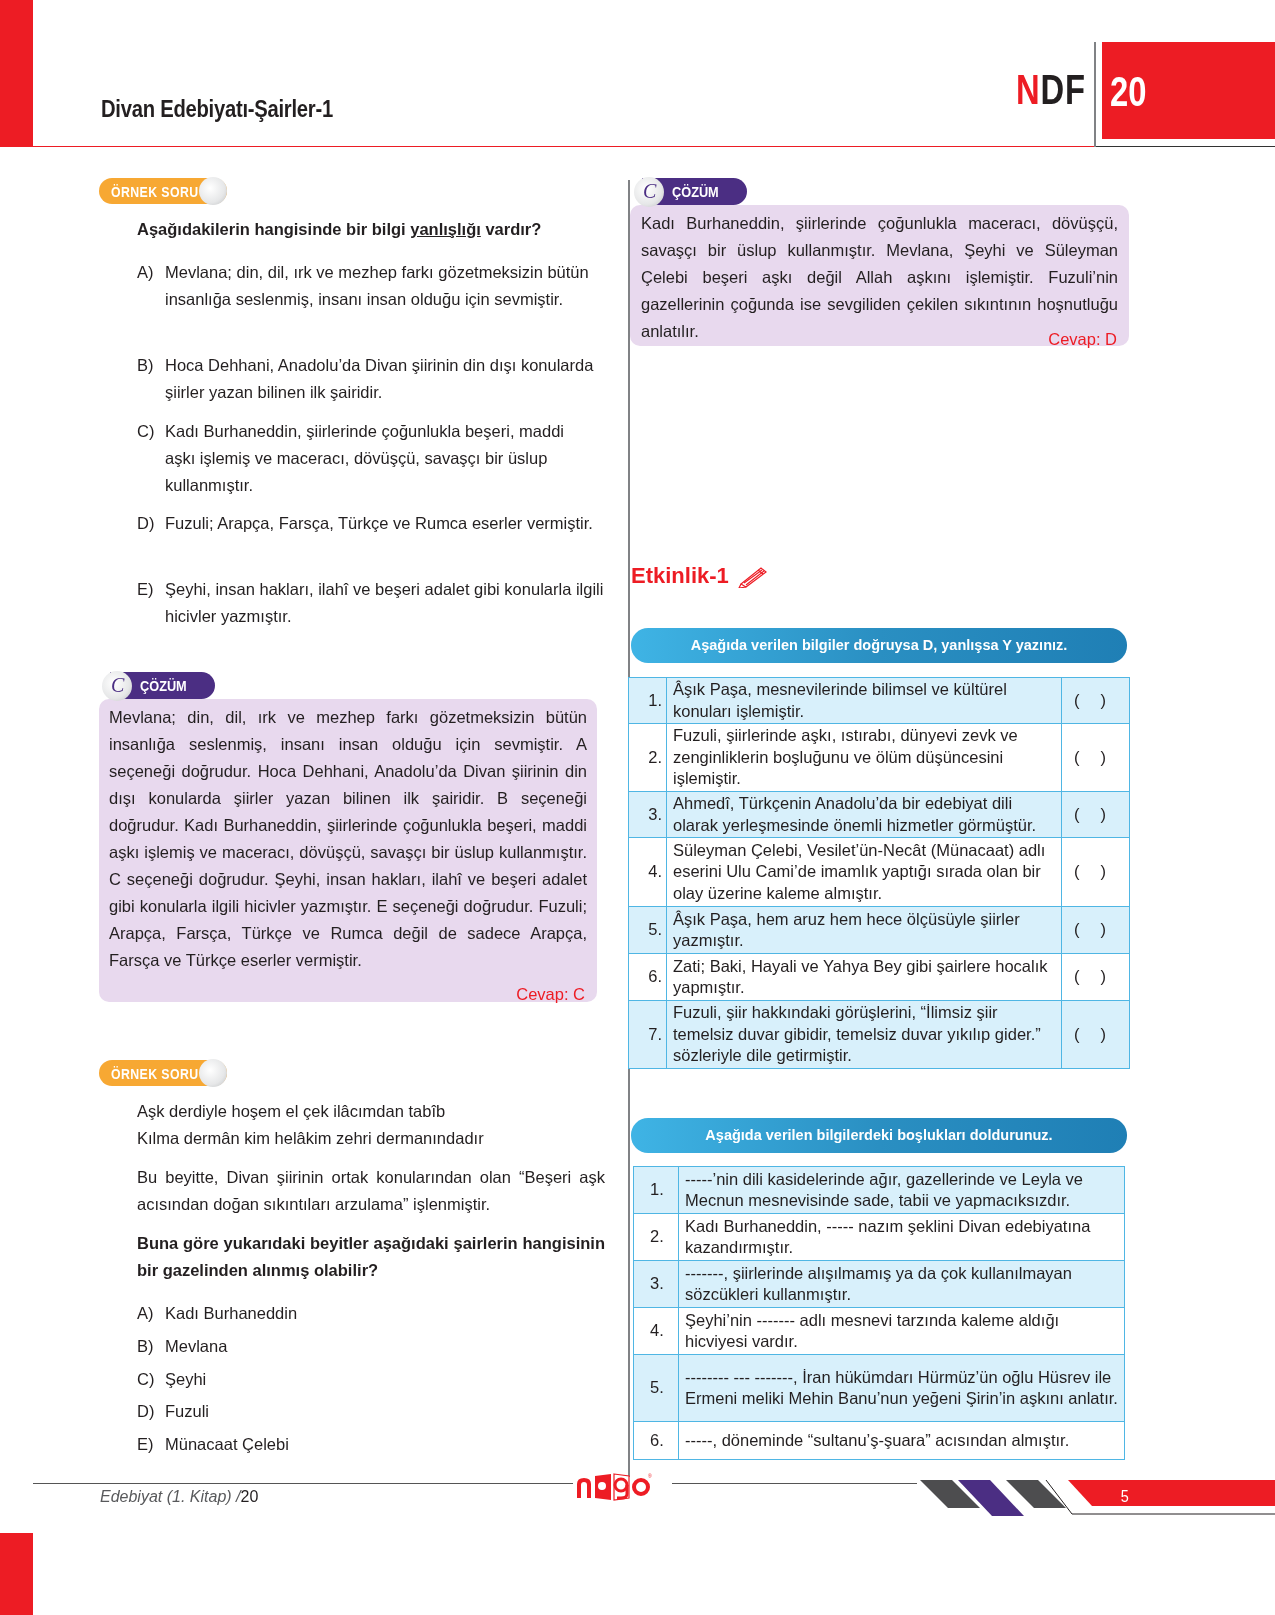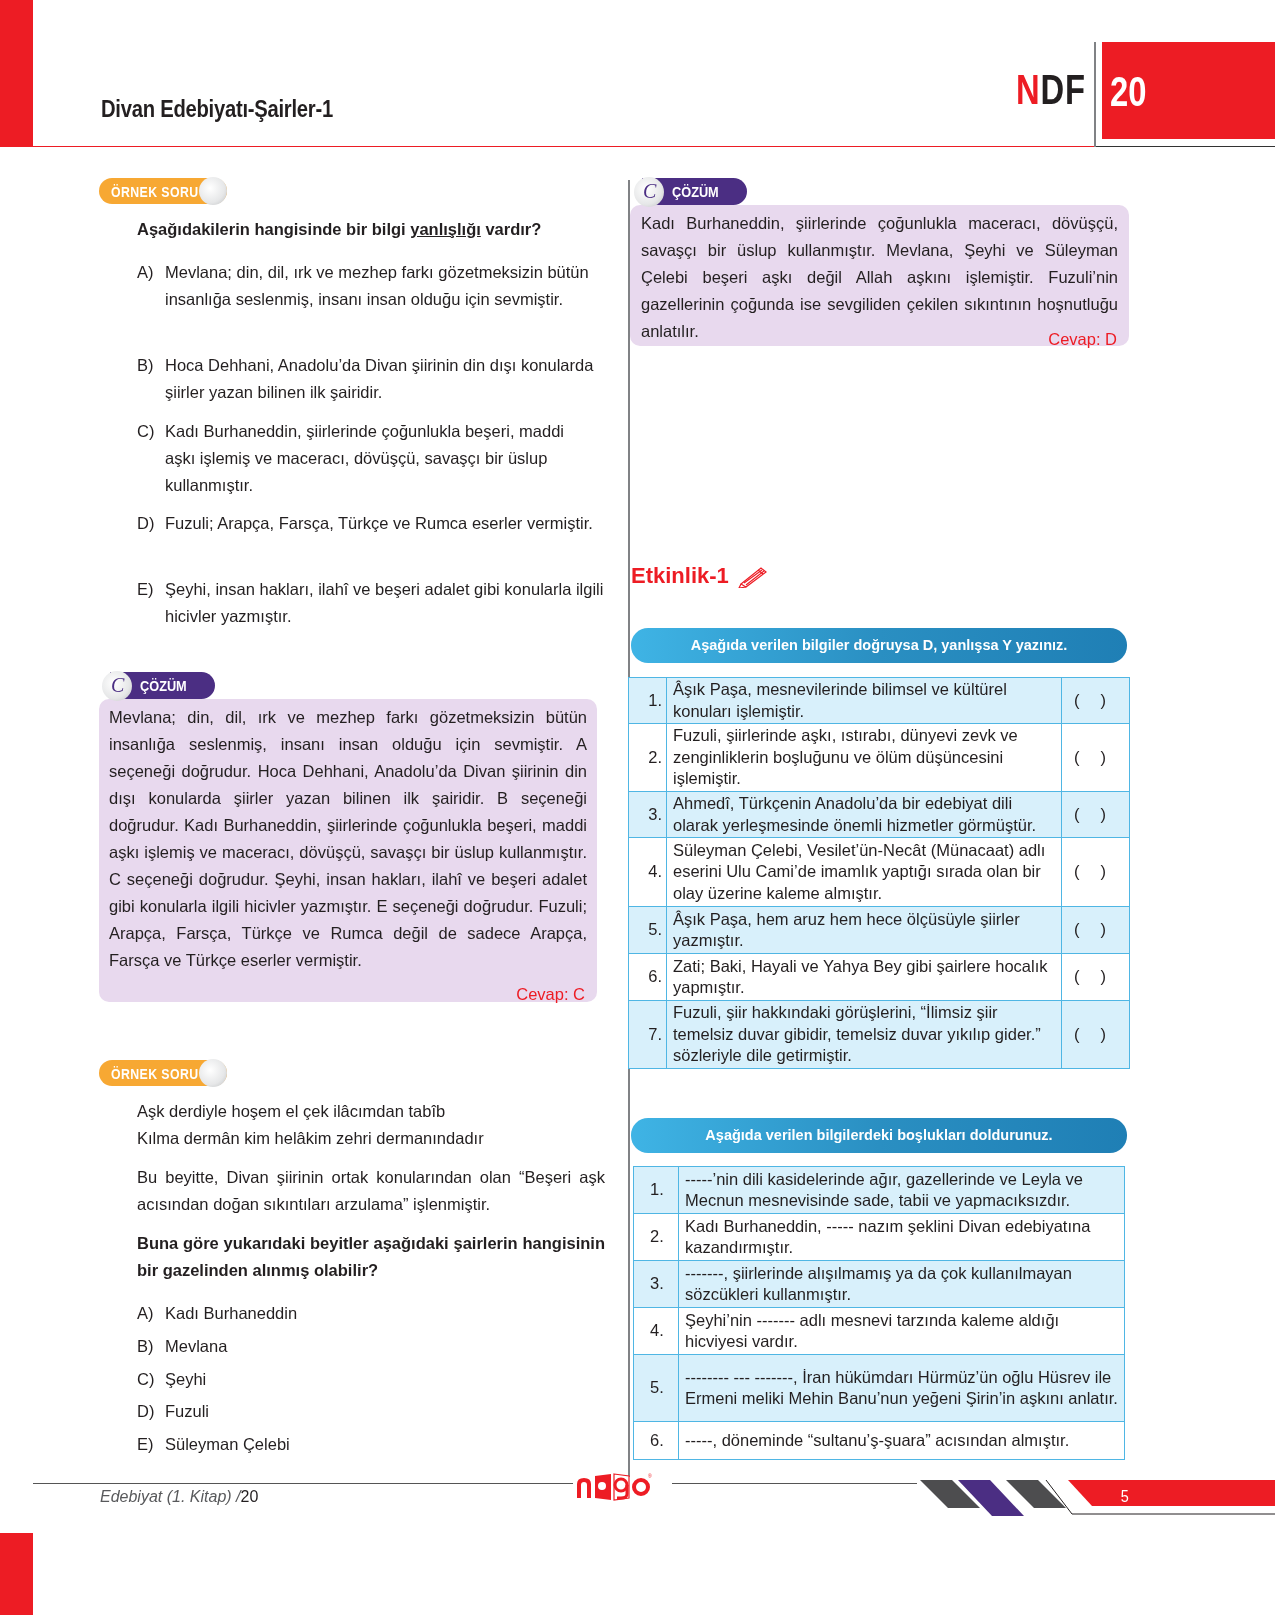--- a/index.html
+++ b/index.html
@@ -138,21 +138,21 @@
 <div class="opt" style="left:137px; top:1366px; width:460px;">
   <span class="letter">C)</span>
   <span class="txt">Şeyhi</span>
 </div>
 <div class="opt" style="left:137px; top:1398px; width:460px;">
   <span class="letter">D)</span>
   <span class="txt">Fuzuli</span>
 </div>
 <div class="opt" style="left:137px; top:1431px; width:460px;">
   <span class="letter">E)</span>
-  <span class="txt">Süleyman Çelebi</span>
+  <span class="txt">Münacaat Çelebi</span>
 </div>
 
 <div class="sol-box" style="left:630px; top:205px; width:499px; height:141px; padding:5px 11px 0 11px;">
   <div style="text-align: justify;">Kadı Burhaneddin, şiirlerinde çoğunlukla maceracı, dövüşçü, savaşçı bir üslup kullanmıştır. Mevlana, Şeyhi ve Süleyman Çelebi beşeri aşkı değil Allah aşkını işlemiştir. Fuzuli’nin gazellerinin çoğunda ise sevgiliden çekilen sıkıntının hoşnutluğu anlatılır.</div>
   <div class="answer" style="top:110px;">Cevap: D</div>
 </div>
 <div class="badge-cozum" style="left:642px; top:178px;">
   <span class="knob">
       <span>C</span>
     </span>

